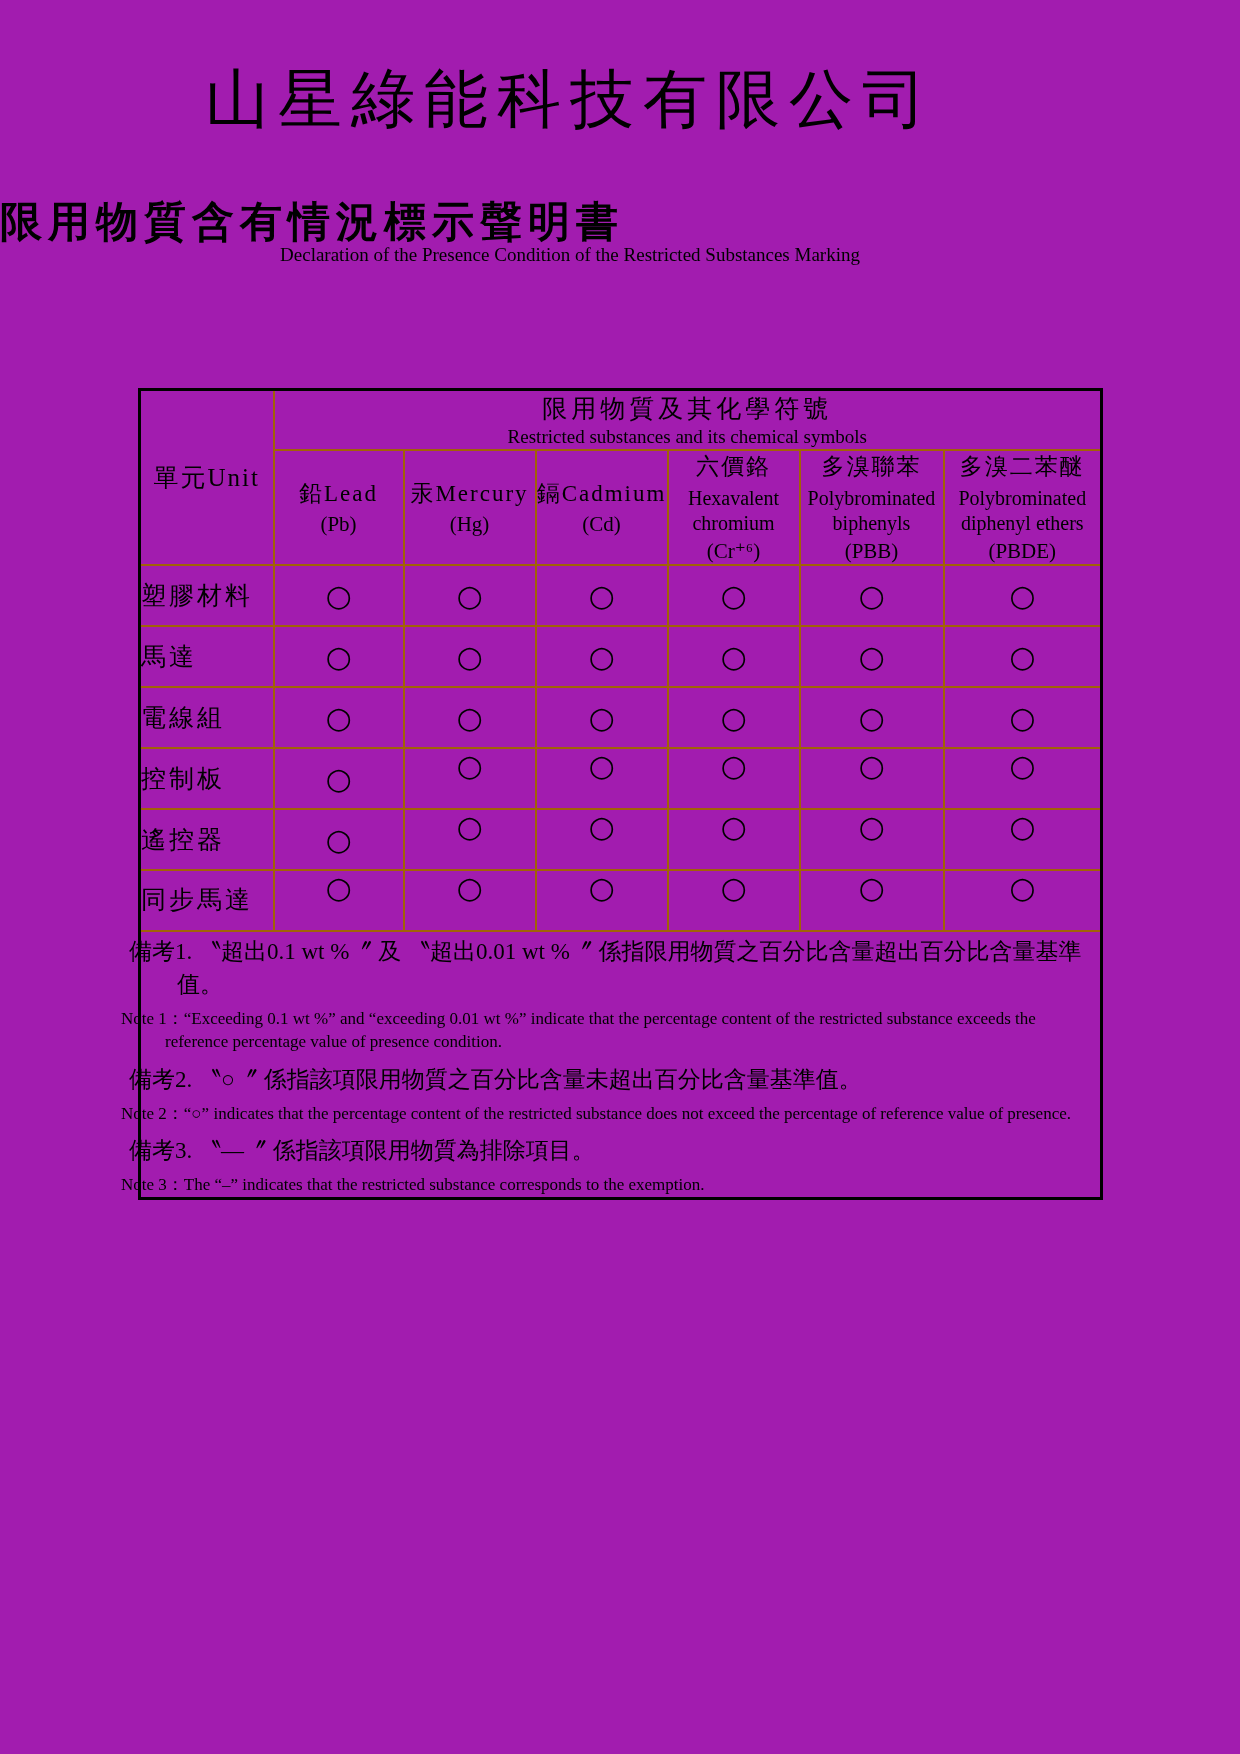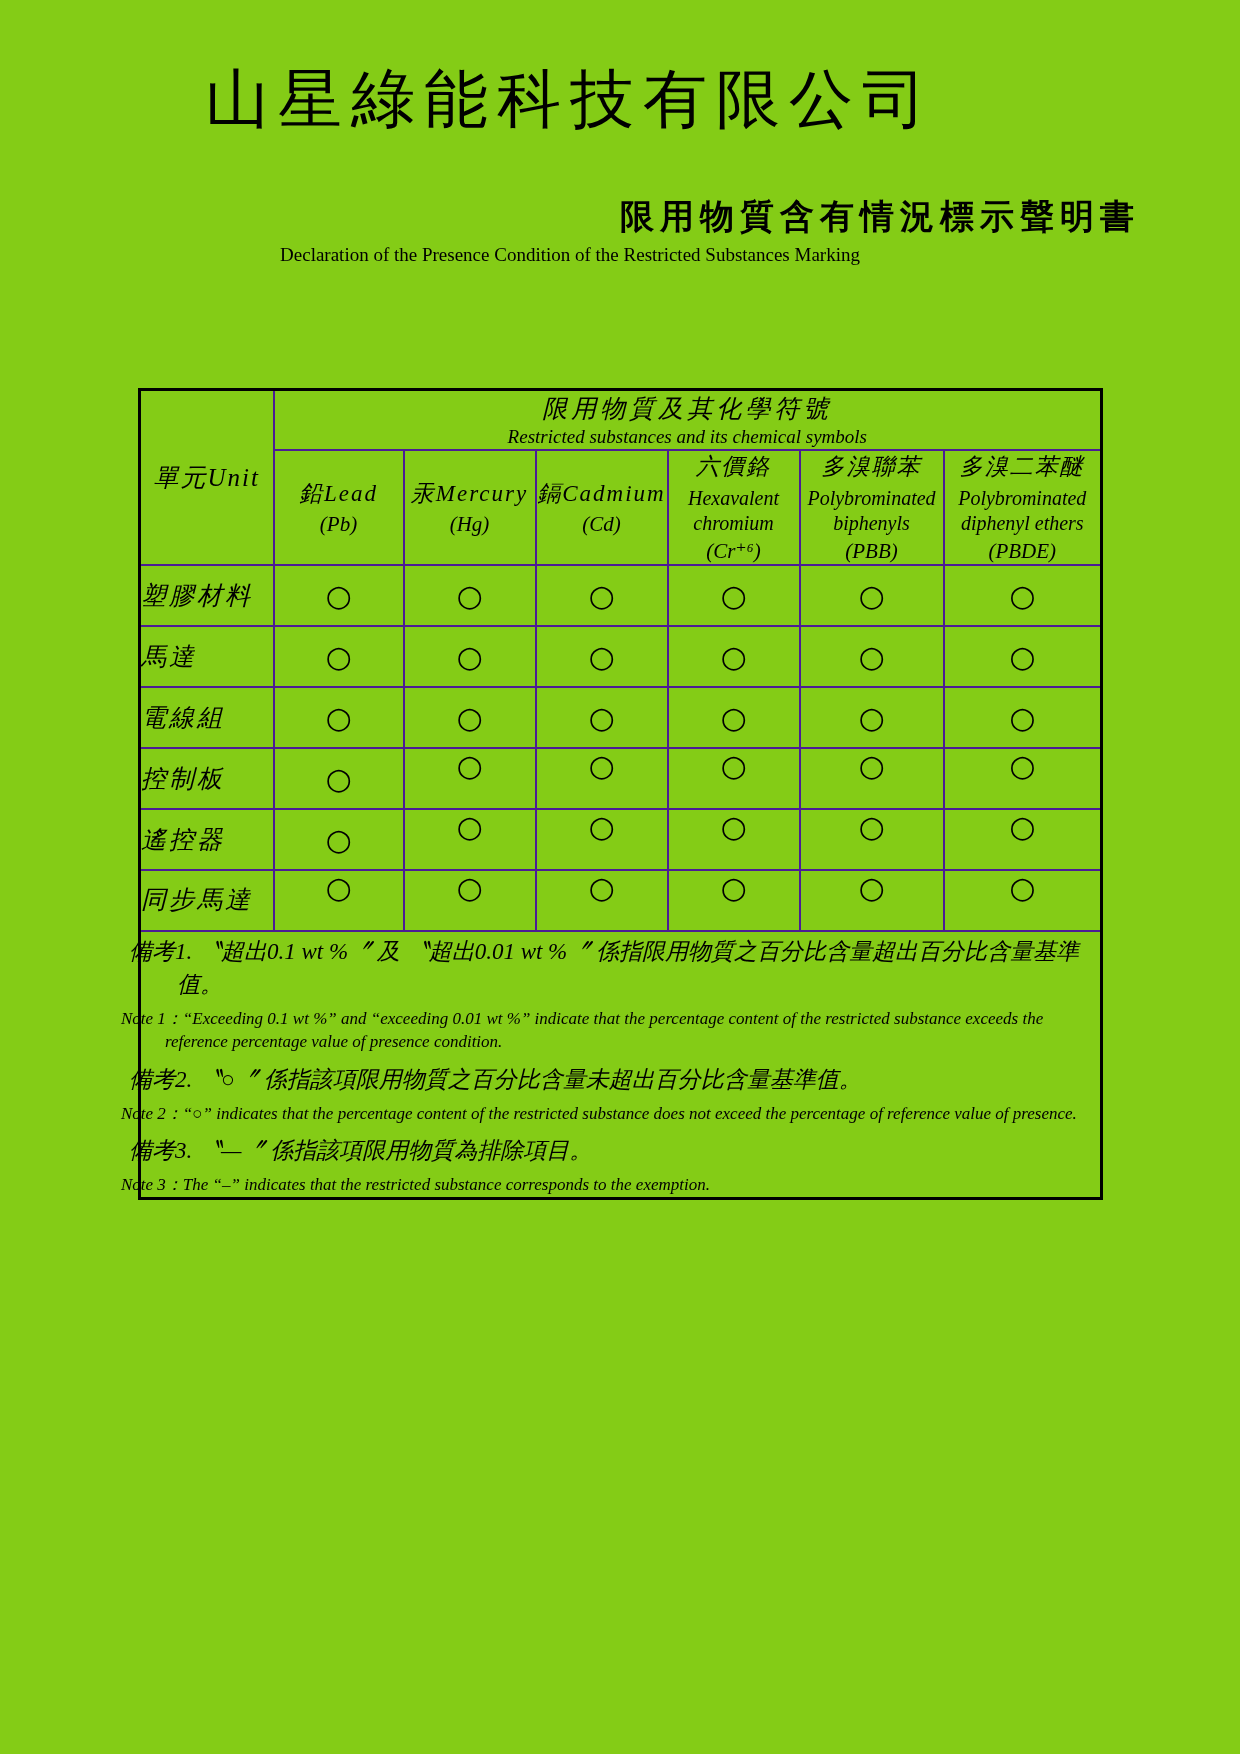--- a/index.html
+++ b/index.html
@@ -1,39 +1,39 @@
 <!DOCTYPE html>
 <html><head>
 <meta charset="utf-8">
 <style>
   html,body { margin:0; padding:0; background:#ffffff; }
   .page {
-    position:relative; width:1240px; height:1754px; background:#84cc16;
+    position:relative; width:1240px; height:1754px; background:#a21caf;
     font-family:"Liberation Serif","DejaVu Serif",serif; color:#000;
     overflow:hidden;
   }
   .company-title {
     position:absolute; top:56px; left:0; width:1140px;
     text-align:center; font-size:64px; letter-spacing:9px;
     font-weight:500; white-space:nowrap;
   }
   .doc-title-zh {
     position:absolute; top:194px; left:0; width:1140px;
-    text-align:right; font-size:34px; font-weight:bold; letter-spacing:6px;
+    text-align:left; font-size:42px; font-weight:bold; letter-spacing:6px;
   }
   .doc-title-en {
     position:absolute; top:244px; left:0; width:1140px;
     text-align:center; font-size:19px;
   }
   table.decl-table {
     position:absolute; left:138px; top:388px; width:962px;
     border-collapse:collapse; table-layout:fixed;
     border:3px solid #000;
   }
-  table.decl-table td { border:2px solid #4c1d95; padding:0;font-style:italic; }
+  table.decl-table td { border:2px solid #a16207; padding:0; }
   .group-cell { height:58px; text-align:center; vertical-align:middle; }
   .group-zh { font-size:25px; letter-spacing:4px; }
   .group-en { font-size:19px; margin-top:1px; }
   .unit-head { text-align:center; vertical-align:middle; font-size:25px; letter-spacing:2px; }
   .col-head { height:112px; text-align:center; vertical-align:middle; padding:2px; }
   .c-name { font-size:23px; letter-spacing:2px; }
   .c-en   { font-size:20px; line-height:1.25; margin-top:4px; }
   .c-sym  { font-size:21px; margin-top:3px; }
   tr.data-row { height:61px;margin-top:43px; }
   td.unit-cell {

